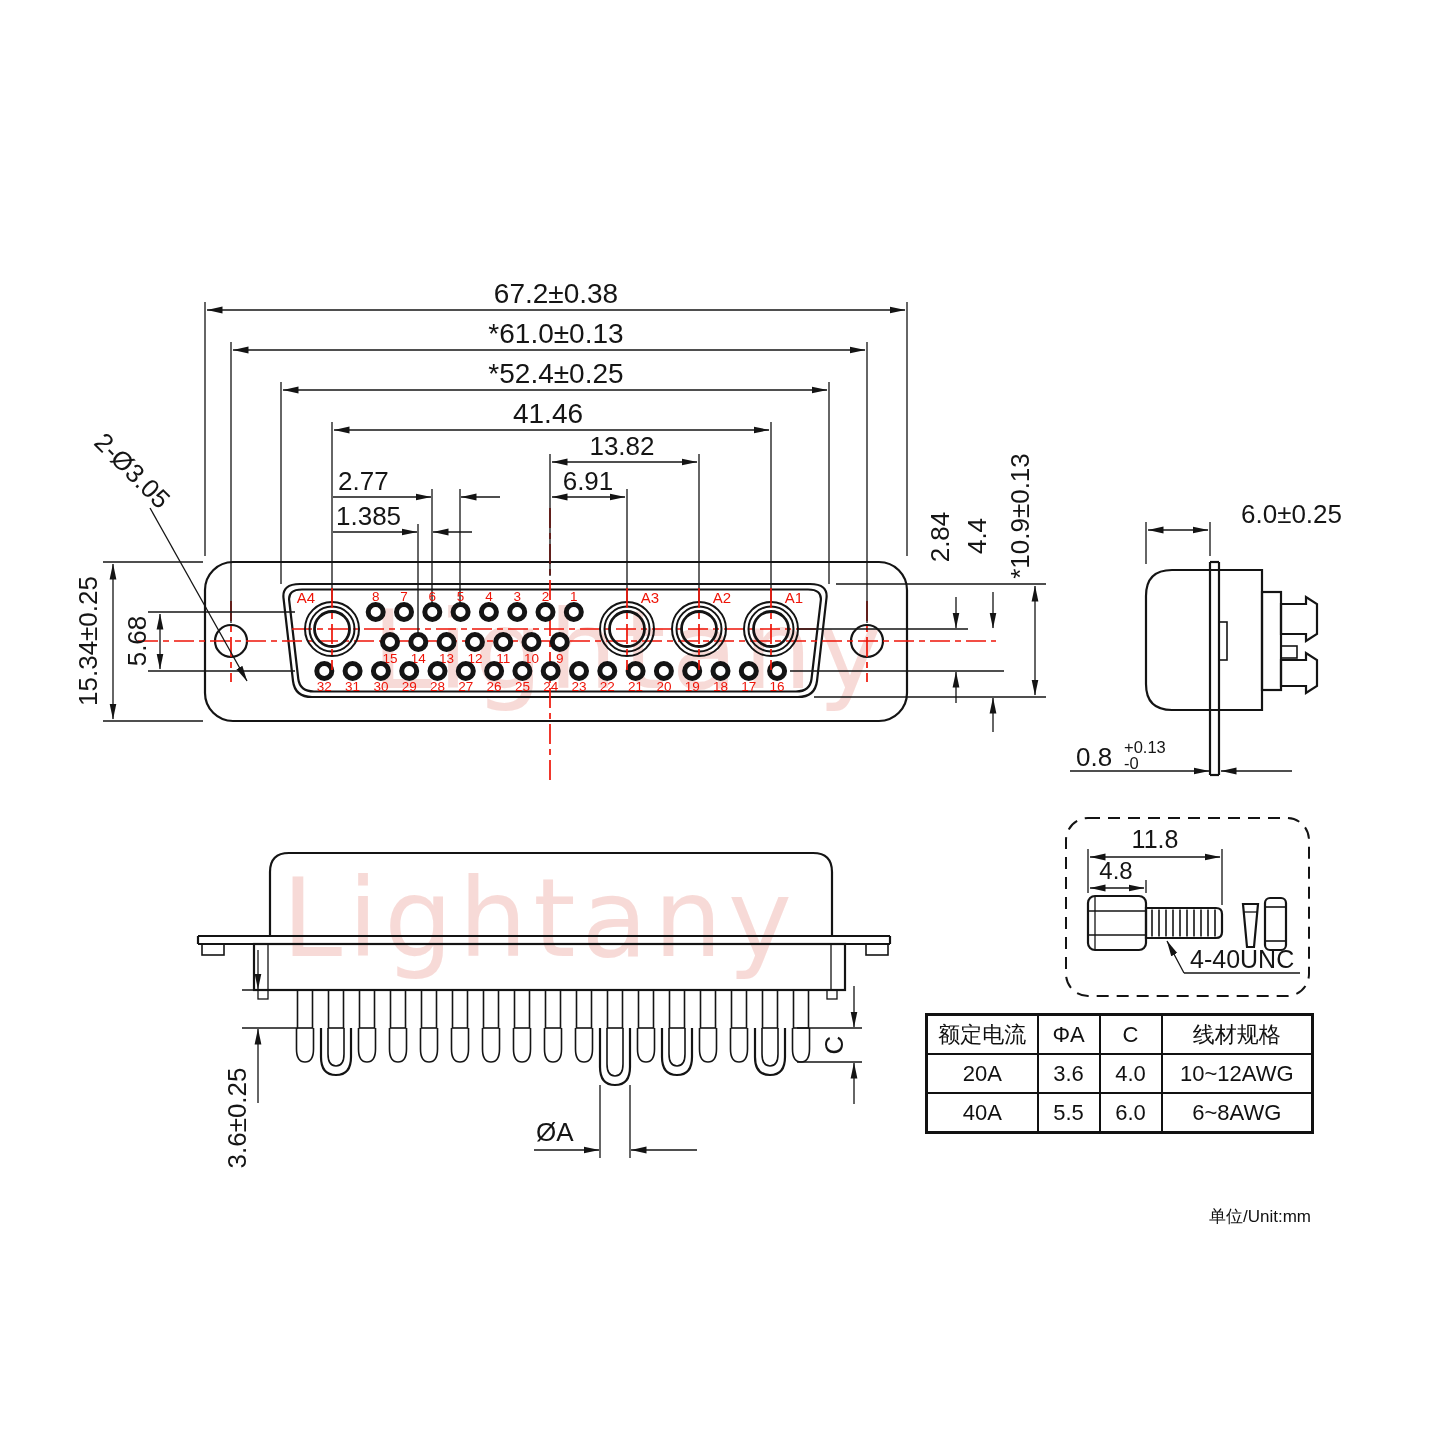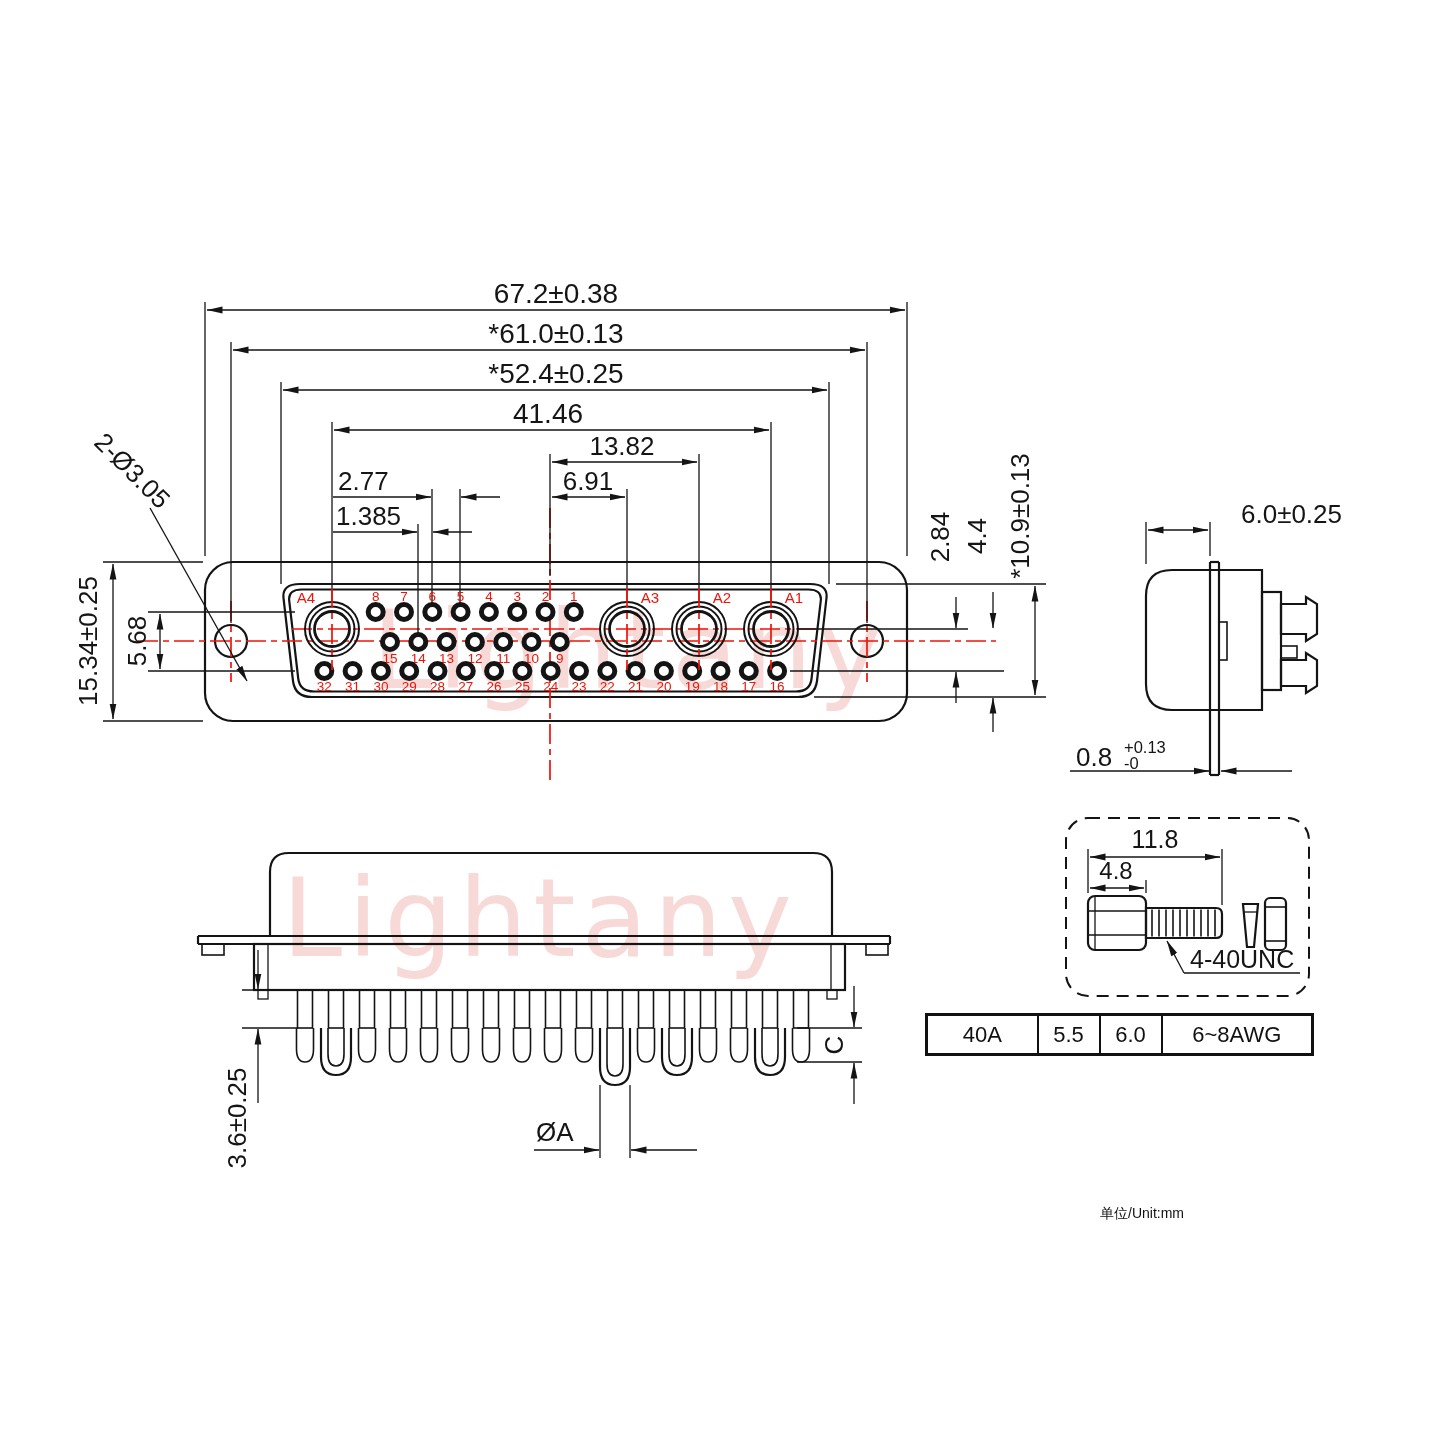--- a/index.html
+++ b/index.html
@@ -21,22 +21,22 @@
       font-family:"DejaVu Sans",sans-serif;}
   .pin{fill:#fff;stroke:var(--ink);stroke-width:5;}
   .c1{fill:none;stroke:var(--ink);stroke-width:2;}
   .c2{fill:none;stroke:var(--ink);stroke-width:2.8;}
   .dash{fill:none;stroke:var(--ink);stroke-width:2;stroke-dasharray:12 8;}
   table.spec{position:absolute;left:925px;top:1013px;border-collapse:collapse;
              table-layout:fixed;border:3px solid #111;}
   table.spec td,table.spec th{border:2px solid #111;height:37px;padding:0;
              text-align:center;vertical-align:middle;font-weight:normal;
              font-size:22px;color:#111;font-family:"Liberation Sans",sans-serif;}
-  .unit{position:absolute;left:1100px;top:1205px;width:211px;text-align:left;
-        font-size:14px;color:#111;font-family:"Liberation Sans",sans-serif;}
+  .unit{position:absolute;left:1100px;top:1205px;width:211px;text-align:right;
+        font-size:17px;color:#111;font-family:"Liberation Sans",sans-serif;}
 </style>
 </head>
 <body>
 
 <div class="page">
 <svg id="dwg" width="1440" height="1440" viewBox="0 0 1440 1440">
   <defs>
     <marker id="ah" viewBox="0 0 16 8" refX="15.5" refY="4" markerWidth="16" markerHeight="8" orient="auto-start-reverse" markerUnits="userSpaceOnUse">
       <path d="M0,0.6 L16,4 L0,7.4 Z" fill="#141414"></path>
     </marker>
@@ -347,20 +347,32 @@
 </svg>
 
 <table class="spec">
   <colgroup>
         <col style="width:111px">
         <col style="width:62px">
         <col style="width:62px">
         <col style="width:151px">
       </colgroup>
   <tbody>
+        <tr>
+    <th>额定电流</th>
+    <th>ΦA</th>
+    <th>C</th>
+    <th>线材规格</th>
+  </tr>
+  <tr>
+    <td>20A</td>
+    <td>3.6</td>
+    <td>4.0</td>
+    <td>10~12AWG</td>
+  </tr>
   <tr>
     <td>40A</td>
     <td>5.5</td>
     <td>6.0</td>
     <td>6~8AWG</td>
   </tr>
 </tbody>
     </table>
 <div class="unit">单位/Unit:mm</div>
 </div>

